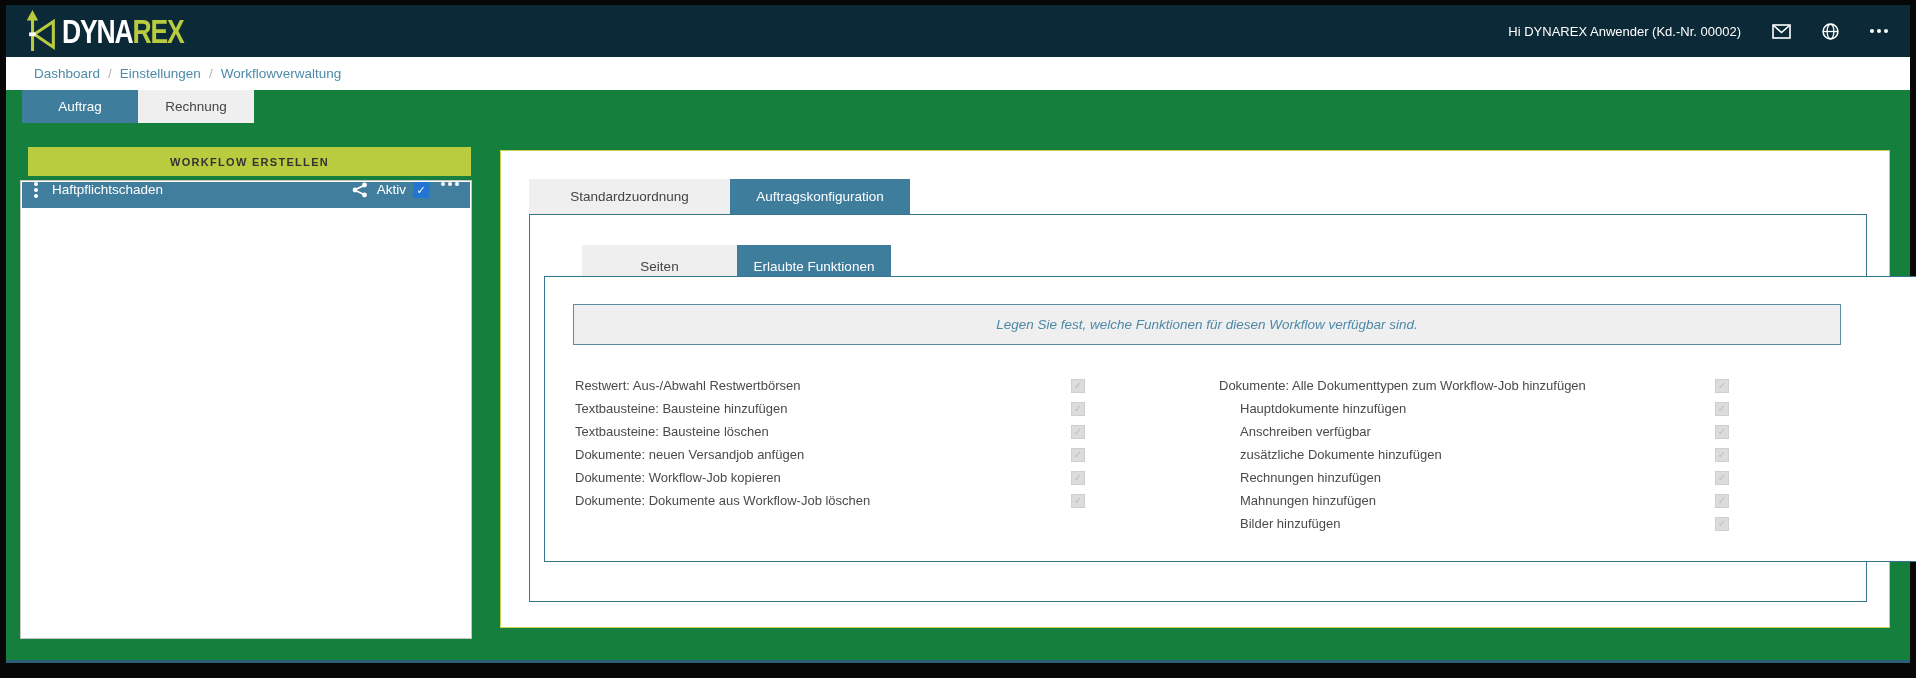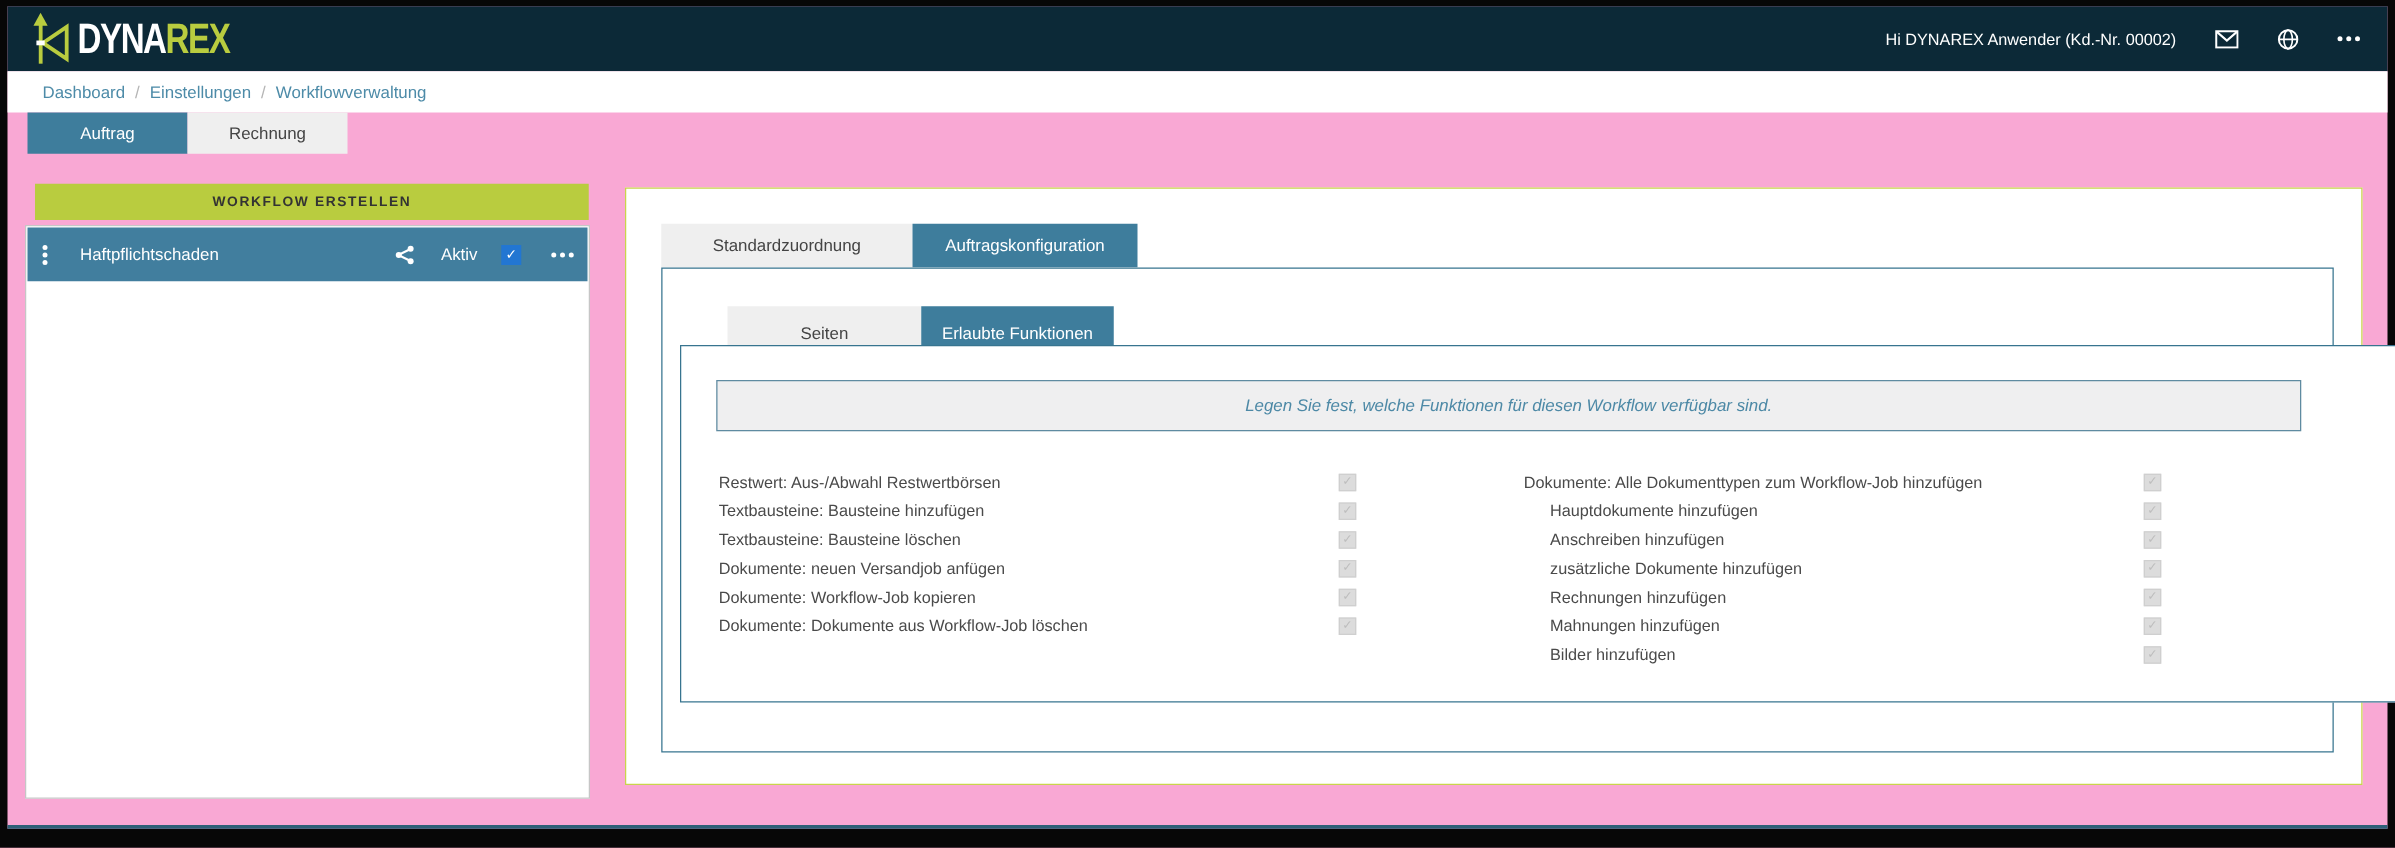--- a/index.html
+++ b/index.html
@@ -1,18 +1,18 @@
 <!DOCTYPE html>
 <html><head>
 <meta charset="utf-8">
 <style>
   *{margin:0;padding:0;box-sizing:border-box;}
   html,body{width:1916px;height:678px;background:#070707;overflow:hidden;
     font-family:"Liberation Sans",sans-serif;}
-  .page{position:absolute;left:6px;top:5px;width:1904px;height:658px;background:#f9a8d4;
+  .page{position:absolute;left:6px;top:5px;width:1904px;height:658px;background:#15803d;
     border-bottom:3px solid #2d6077;}
 
   
   .header{position:absolute;left:0;top:0;width:100%;height:52px;background:#0c2937;
     display:flex;align-items:center;justify-content:space-between;padding:0 22px 0 16px;}
   .logo{display:flex;align-items:center;cursor:pointer;}
   .logo-sym{width:38px;height:44px;margin-right:2px;}
   .logo-text{font-size:34px;font-weight:bold;letter-spacing:-1.5px;color:#fff;
     display:inline-block;transform:scaleX(.78);transform-origin:left center;white-space:nowrap;}
   .logo-text .accent{color:#b9cc3f;}
@@ -25,32 +25,32 @@
   .breadcrumb{position:absolute;top:52px;left:0;width:100%;height:33px;display:flex;
     align-items:center;padding-left:28px;font-size:13.5px;gap:8px;background:#fff;}
   .bc-link{color:#4d8ba8;cursor:pointer;}
   .bc-sep{color:#b5b5b5;}
 
   
   .tab{height:33px;display:flex;align-items:center;justify-content:center;
     font-size:13.5px;color:#444;background:#efefef;cursor:pointer;}
   .tab.active{background:#3e7d9c;color:#fff;}
   .main-tabs{position:absolute;top:85px;left:16px;display:flex;}
-  .main-tabs .tab{width:128px;}
+  .main-tabs .tab{width:116px;}
 
   .content{position:absolute;top:118px;left:0;right:0;bottom:0;}
 
   
   .sidebar-btn{position:absolute;left:22px;top:24px;width:443px;height:29px;background:#b9cc3f;
     color:#333;font-size:11px;font-weight:bold;letter-spacing:1.3px;display:flex;
     align-items:center;justify-content:center;cursor:pointer;}
   .wf-list{position:absolute;left:14px;top:57px;width:452px;height:459px;
     border:1px solid #c6c6c6;background:#fff;padding:1px;}
-  .wf-row{height:43px;background:#417e9e;color:#fff;display:flex;align-items:center;
-    padding:0 11px 0 12px;font-size:13.5px;cursor:pointer;gap:12px;}
+  .wf-row{height:26px;background:#417e9e;color:#fff;display:flex;
+    padding:0 11px 0 12px;font-size:13.5px;cursor:pointer;}
   .drag{display:flex;flex-direction:column;gap:2px;margin-right:14px;cursor:grab;}
   .drag i{width:4px;height:4px;border-radius:50%;background:#fff;display:block;}
   .wf-name{flex:1;}
   .wf-status{margin:0 7px 0 9px;}
   .cb{display:flex;align-items:center;justify-content:center;font-weight:bold;
     font-family:"DejaVu Sans",sans-serif;}
   .cb.blue{width:16px;height:16px;background:#2276d2;color:#fff;font-size:11px;cursor:pointer;}
   .cb.disabled{width:14px;height:14px;background:#dcdcdc;border:1px solid #cfcfcf;
     color:#bdbdbd;font-size:10px;cursor:default;}
   .wf-row .dots-h{margin-left:12px;cursor:pointer;}
@@ -204,21 +204,21 @@
           <div class="func-col right">
               <div class="func-row">
                 <span class="func-label">Dokumente: Alle Dokumenttypen zum Workflow-Job hinzufügen</span>
                 <span class="cb disabled">✓</span>
               </div>
               <div class="func-row">
                 <span class="func-label indent">Hauptdokumente hinzufügen</span>
                 <span class="cb disabled">✓</span>
               </div>
               <div class="func-row">
-                <span class="func-label indent">Anschreiben hinzufügen</span>
+                <span class="func-label indent">Anschreiben verfügbar</span>
                 <span class="cb disabled">✓</span>
               </div>
               <div class="func-row">
                 <span class="func-label indent">zusätzliche Dokumente hinzufügen</span>
                 <span class="cb disabled">✓</span>
               </div>
               <div class="func-row">
                 <span class="func-label indent">Rechnungen hinzufügen</span>
                 <span class="cb disabled">✓</span>
               </div>

